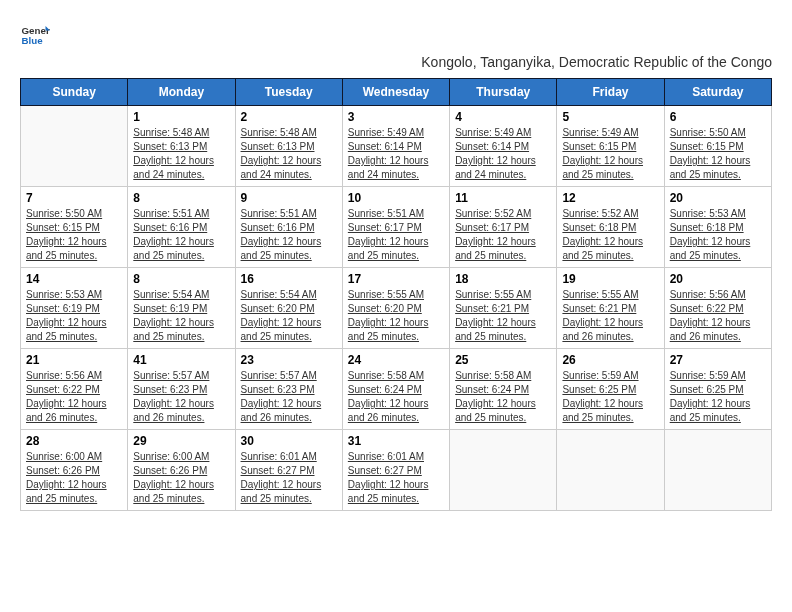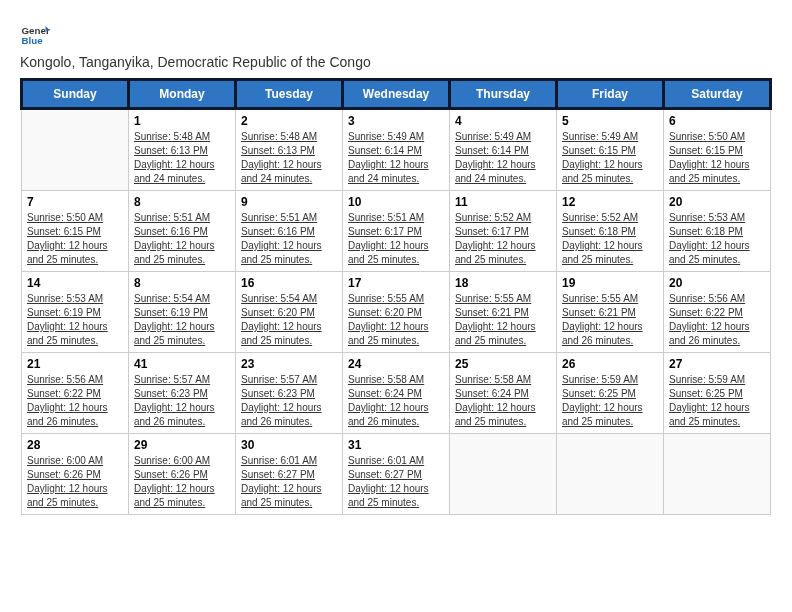--- a/index.html
+++ b/index.html
@@ -25,37 +25,37 @@
       width: 30px;
       height: 30px;
     }
     .month-title {
       font-size: 36px;
       font-weight: bold;
       color: #333;
       text-align: right;
     }
     .subtitle {
-      text-align: left;
+      text-align: right;
       font-size: 14px;
       color: #333;
       margin-bottom: 8px;
     }
     .calendar {
       width: 100%;
       border-collapse: collapse;
       font-size: 11px;
     }
     .calendar th {
       background: #2e75c4;
       color: #fff;
       text-align: center;
       padding: 6px 4px;
       font-size: 12px;
-      border: 3px solid #0f172a;
+      border: 1px solid #0f172a;
     }
     .calendar td {
       border: 1px solid #ccc;
       vertical-align: top;
       padding: 4px 5px;
       width: calc(100% / 7);
       height: 80px;
     }
     .cell-content {
       display: flex;

